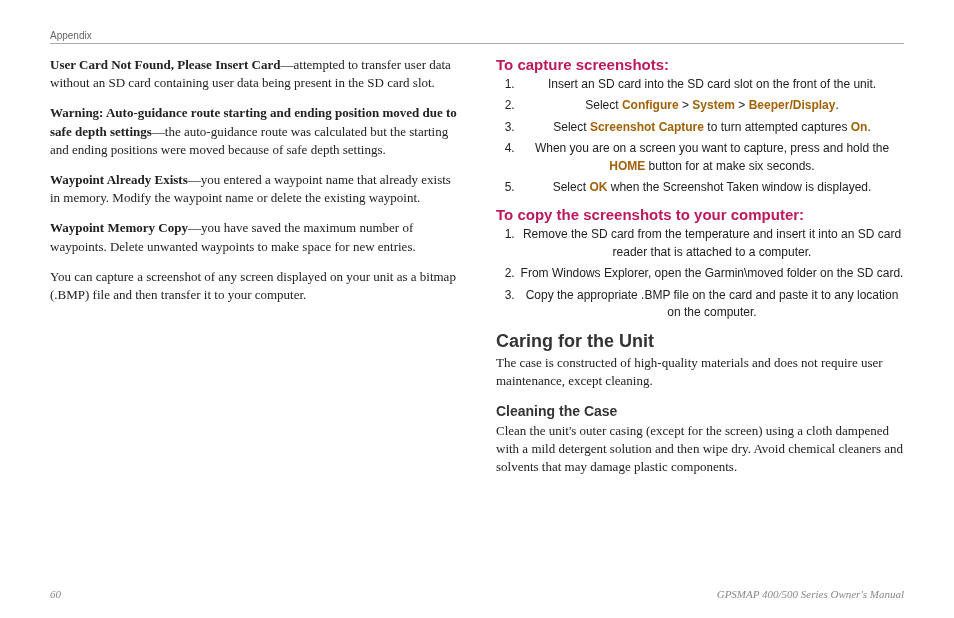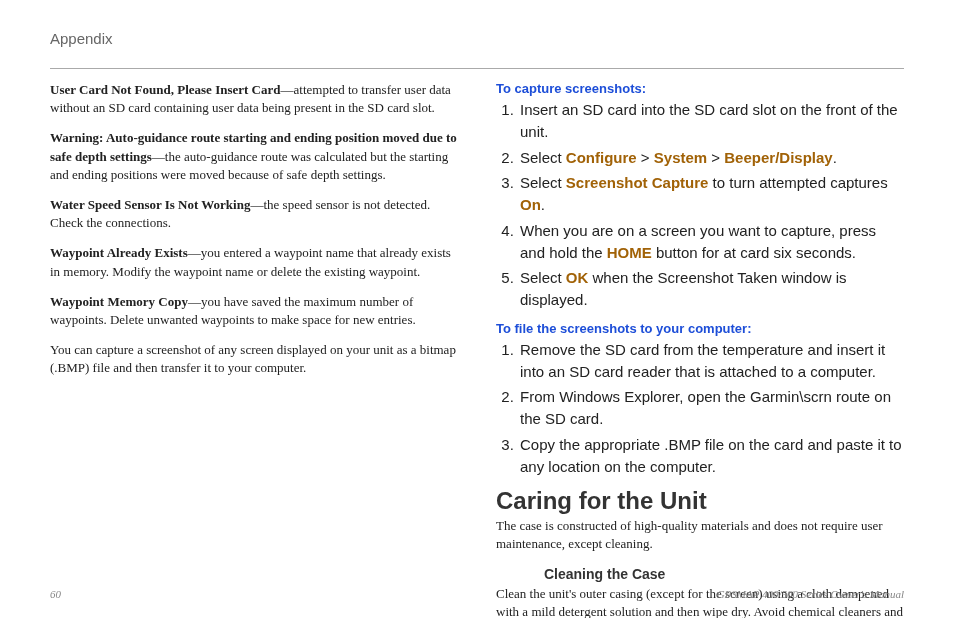--- a/index.html
+++ b/index.html
@@ -7,23 +7,23 @@
       width: 954px;
       height: 618px;
       background: #fff;
       font-family: Georgia, 'Times New Roman', serif;
       color: #333;
       padding: 30px 50px 10px 50px;
       position: relative;
     }
     .header {
       font-family: Arial, Helvetica, sans-serif;
-      font-size: 15px;
+      font-size: 10px;
       color: #666;
-      margin-bottom: 21px;
+      margin-bottom: 2px;
     }
     .divider {
       border-top: 1px solid #aaa;
       margin-bottom: 12px;
     }
     .columns {
       display: flex;
       gap: 38px;
     }
     .col {
@@ -33,48 +33,48 @@
     .para {
       font-size: 13px;
       line-height: 1.4;
       margin-bottom: 12px;
       color: #222;
     }
     .para strong { font-weight: bold; }
     .h2 {
       font-family: Arial, Helvetica, sans-serif;
       font-weight: bold;
-      font-size: 24px;
+      font-size: 18px;
       color: #333;
       margin-top: 6px;
       margin-bottom: 2px;
     }
     .h3 {
       font-family: Arial, Helvetica, sans-serif;
       font-weight: bold;
       font-size: 14px;
       color: #333;
       margin-top: 6px;
       margin-bottom: 3px;
-      margin-left: 48px;
     }
     .sans-bold {
       font-family: Arial, Helvetica, sans-serif;
       font-weight: bold;
-      font-size: 13px;
+      font-size: 15px;
       margin-bottom: 3px;
-      color: #1d4ed8;
+      color: #be185d;
     }
     ol {
       font-family: Arial, Helvetica, sans-serif;
-      font-size: 15px;
+      font-size: 12px;
       line-height: 1.45;
       color: #222;
       padding-left: 22px;
       margin-bottom: 10px;
+      text-align: center;
     }
     ol li { margin-bottom: 4px; padding-left: 2px; }
     .kw {
       font-weight: bold;
       color: #a16207;
     }
     .footer {
       position: absolute;
       bottom: 18px;
       left: 50px;
@@ -92,39 +92,38 @@
 <body>
 
 <div class="header">Appendix</div>
 <div class="divider"></div>
 
 <div class="columns">
 
   <div class="col">
     <p class="para"><strong>User Card Not Found, Please Insert Card</strong><span>—attempted to transfer user data without an SD card containing user data being present in the SD card slot.</span></p>
     <p class="para"><strong>Warning: Auto-guidance route starting and ending position moved due to safe depth settings</strong><span>—the auto-guidance route was calculated but the starting and ending positions were moved because of safe depth settings.</span></p>
-    <p class="para"><strong>Water Speed Sensor Is Not Working</strong><span>—the speed sensor is not detected. Check the connections.</span></p>
     <p class="para"><strong>Waypoint Already Exists</strong><span>—you entered a waypoint name that already exists in memory. Modify the waypoint name or delete the existing waypoint.</span></p>
     <p class="para"><strong>Waypoint Memory Copy</strong><span>—you have saved the maximum number of waypoints. Delete unwanted waypoints to make space for new entries.</span></p>
     <p class="para">You can capture a screenshot of any screen displayed on your unit as a bitmap (.BMP) file and then transfer it to your computer.</p>
   </div>
 
   <div class="col">
     <div class="sans-bold">To capture screenshots:</div>
     <ol>
       <li>Insert an SD card into the SD card slot on the front of the unit.</li>
       <li><span>Select </span><span class="kw">Configure</span><span> &gt; </span><span class="kw">System</span><span> &gt; </span><span class="kw">Beeper/Display</span><span>.</span></li>
       <li><span>Select </span><span class="kw">Screenshot Capture</span><span> to turn attempted captures </span><span class="kw">On</span><span>.</span></li>
-      <li><span>When you are on a screen you want to capture, press and hold the </span><span class="kw">HOME</span><span> button for at card six seconds.</span></li>
+      <li><span>When you are on a screen you want to capture, press and hold the </span><span class="kw">HOME</span><span> button for at make six seconds.</span></li>
       <li><span>Select </span><span class="kw">OK</span><span> when the Screenshot Taken window is displayed.</span></li>
     </ol>
-    <div class="sans-bold">To file the screenshots to your computer:</div>
+    <div class="sans-bold">To copy the screenshots to your computer:</div>
     <ol>
       <li>Remove the SD card from the temperature and insert it into an SD card reader that is attached to a computer.</li>
-      <li>From Windows Explorer, open the Garmin\scrn route on the SD card.</li>
+      <li>From Windows Explorer, open the Garmin\moved folder on the SD card.</li>
       <li>Copy the appropriate .BMP file on the card and paste it to any location on the computer.</li>
     </ol>
     <div class="h2">Caring for the Unit</div>
     <p class="para">The case is constructed of high-quality materials and does not require user maintenance, except cleaning.</p>
     <div class="h3">Cleaning the Case</div>
     <p class="para">Clean the unit's outer casing (except for the screen) using a cloth dampened with a mild detergent solution and then wipe dry. Avoid chemical cleaners and solvents that may damage plastic components.</p>
   </div>
 
 </div>
 

